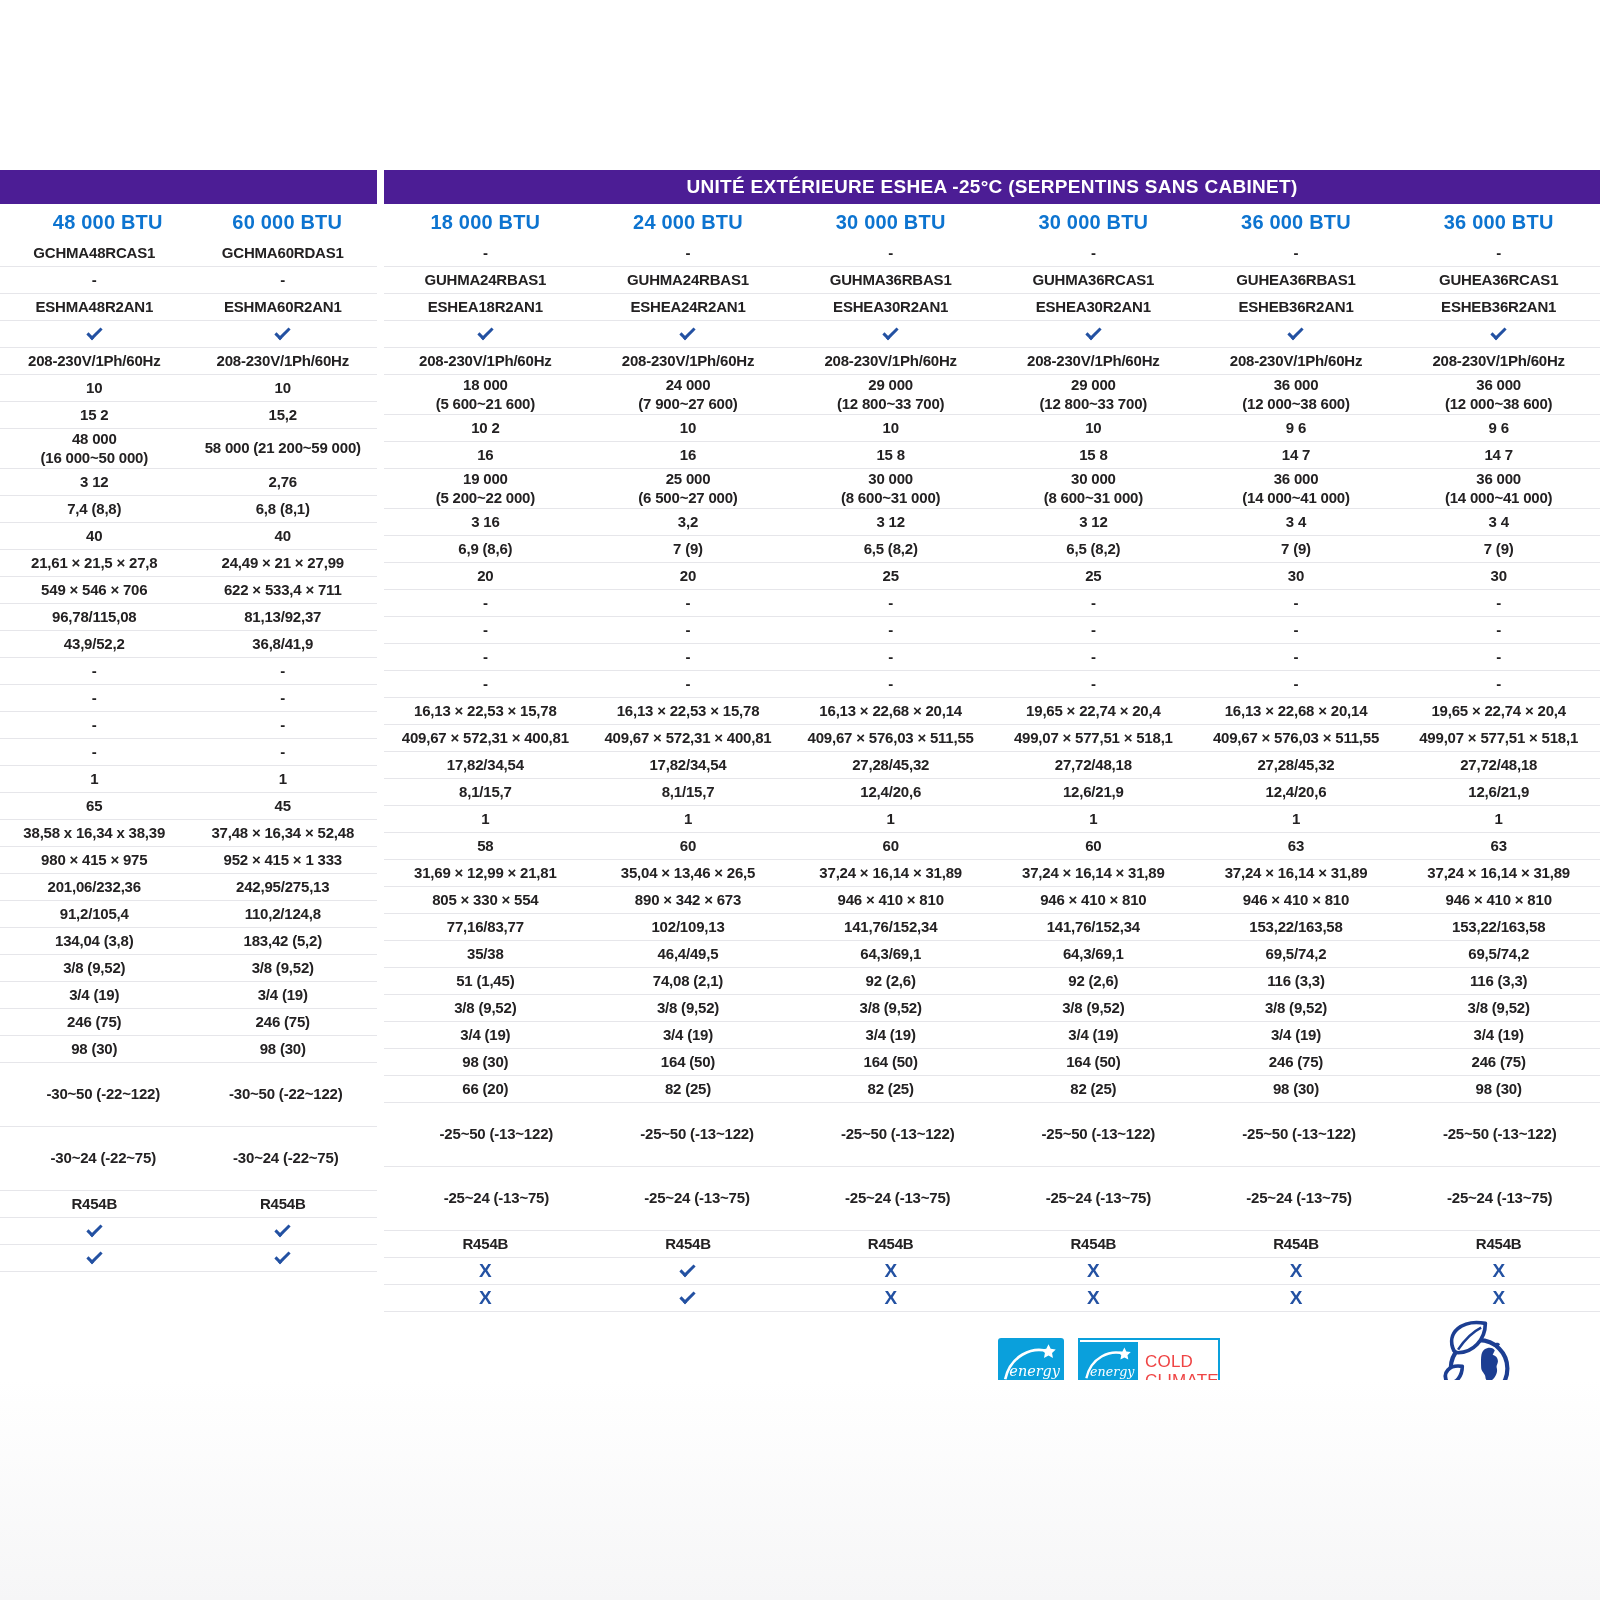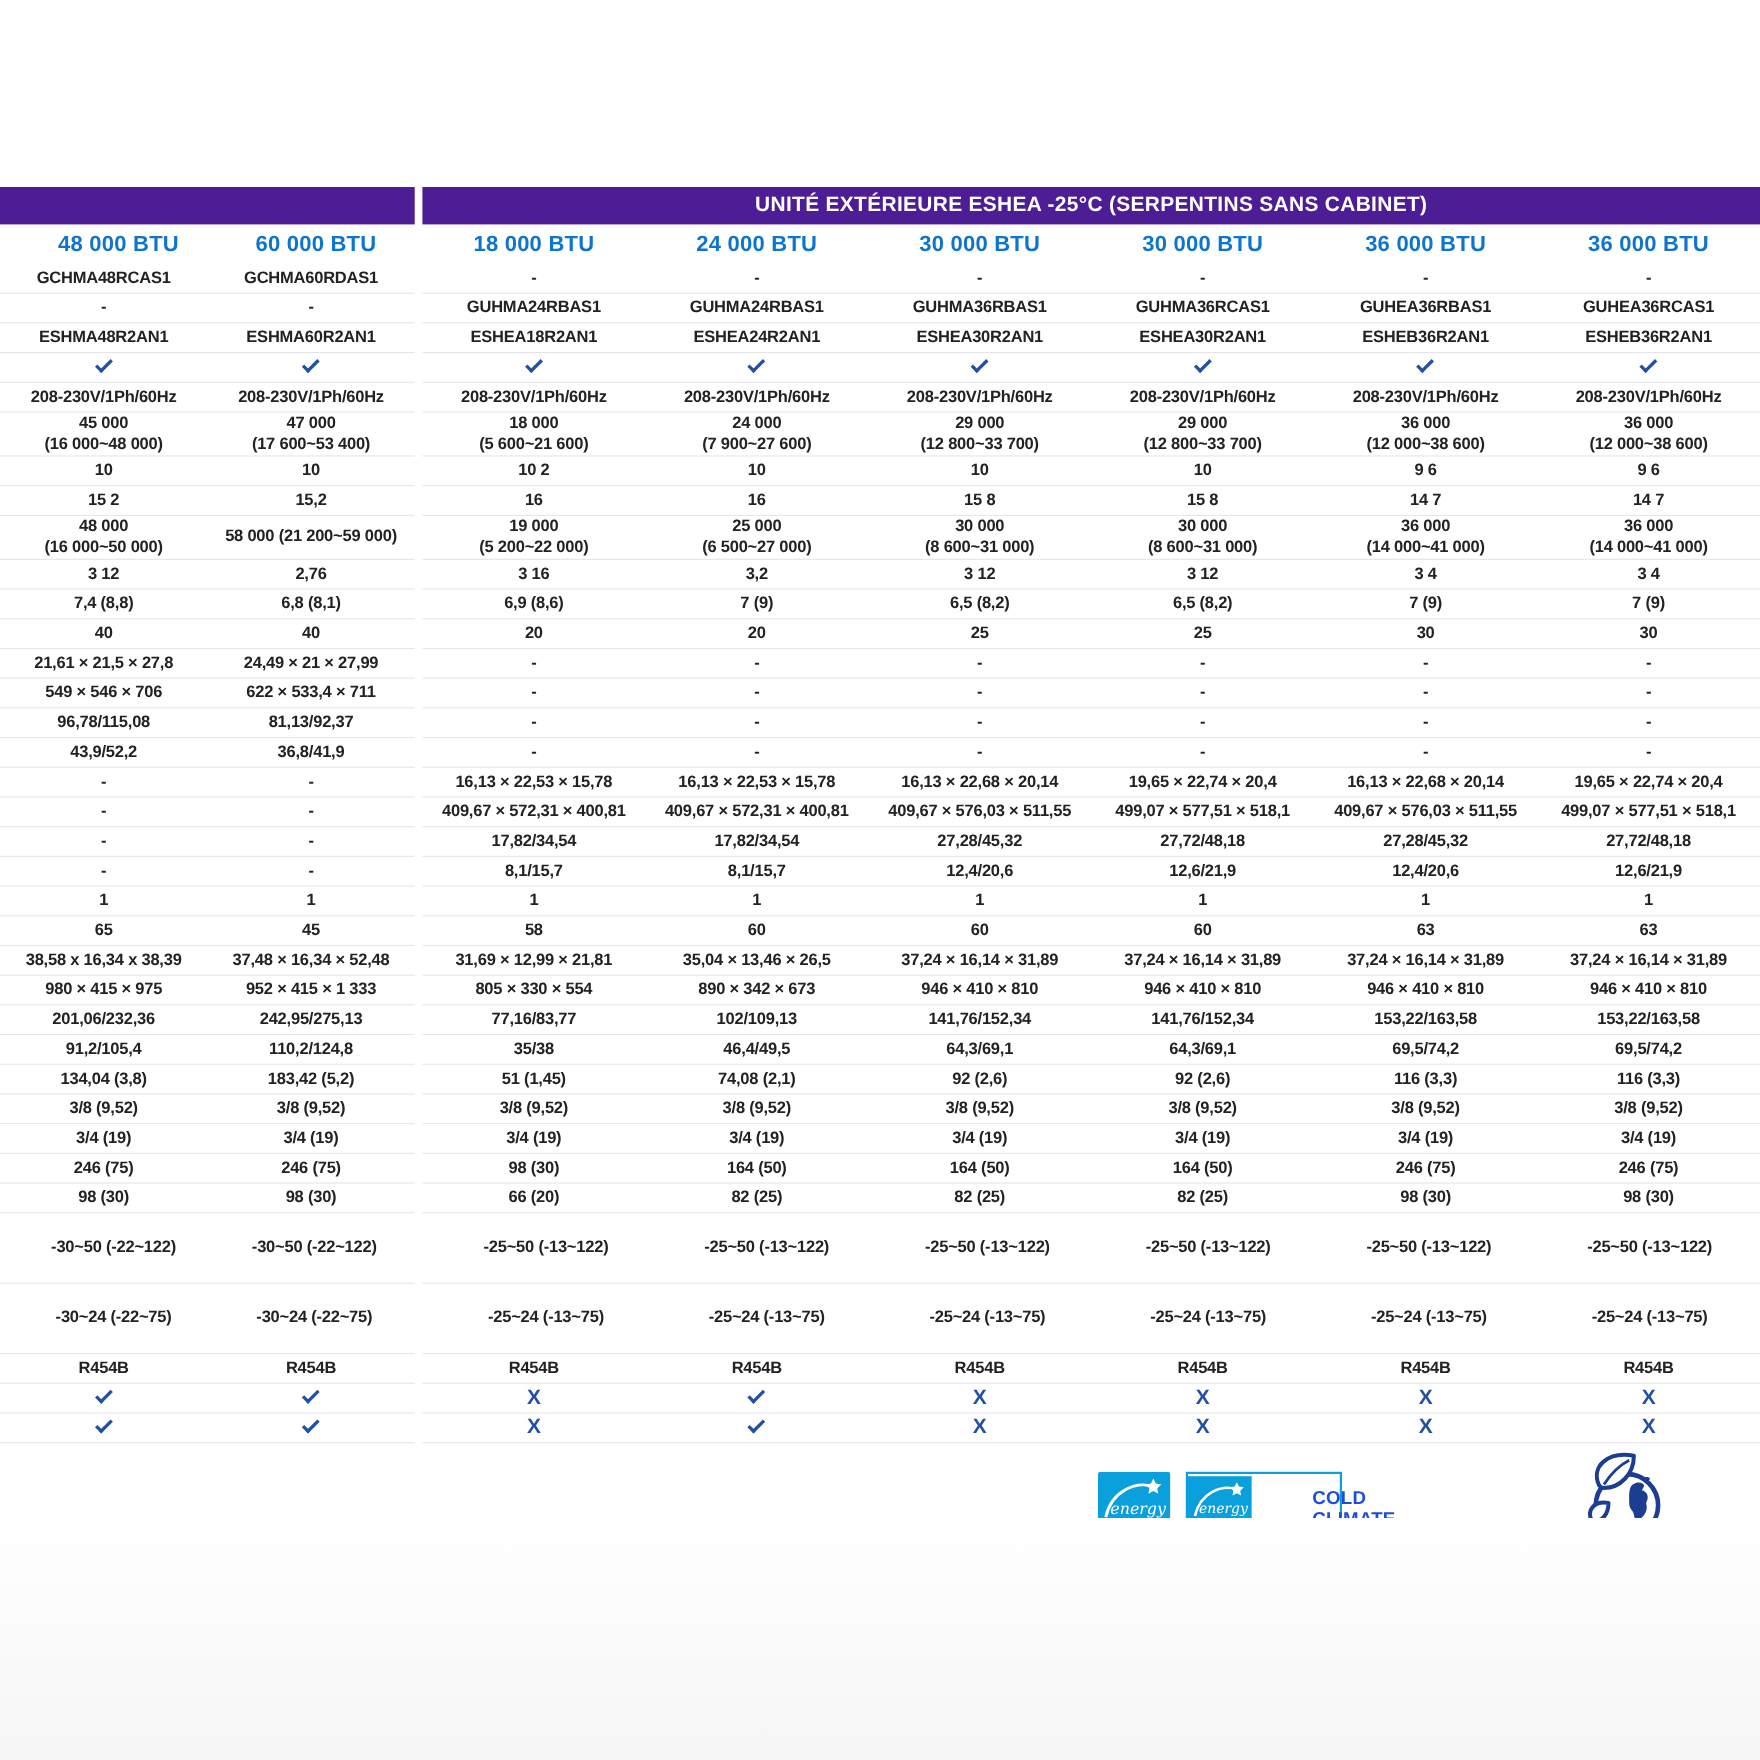--- a/index.html
+++ b/index.html
@@ -49,21 +49,21 @@
   .cell.xcell { color: #2351A2; font-size: 19px; font-weight: 800; }
 
   
   .logo-es { position: absolute; left: 998px; top: 1338px; width: 66px; height: 66px; }
   .logo-cc {
     position: absolute; left: 1078px; top: 1338px; height: 66px; width: 142px;
     border: 2px solid #0AA0DC; display: flex; background: #fff;
   }
   .cc-left { width: 58px; height: 62px; flex: none; }
   .cc-right { flex: 1; display: flex; flex-direction: column; justify-content: center; padding-left: 7px; }
-  .cc-right .cc-line { color: #1d4ed8; font-weight: 700; font-size: 17px; line-height: 1.12; letter-spacing: .2px; margin-left: 48px; }
+  .cc-right .cc-line { color: #ef4444; font-weight: 400; font-size: 17px; line-height: 1.12; letter-spacing: .2px; }
 
   .logo-heat { position: absolute; left: 1234px; top: 1416px; white-space: nowrap; }
   .heat-text { font-size: 47px; font-weight: 800; color: #8A8D90; letter-spacing: 2px; }
   .heat-plus { position: relative; display: inline-block; width: 34px; height: 34px; top: -24px; left: -4px; }
   .heat-plus::before { content: ""; position: absolute; left: 0; top: 13px; width: 34px; height: 9px; background: #1D4FA8; border-radius: 2px; }
   .heat-plus::after  { content: ""; position: absolute; left: 13px; top: 0; width: 9px; height: 34px; background: #1D4FA8; border-radius: 2px; }
 
   .logo-r454b { position: absolute; left: 1438px; top: 1316px; width: 80px; }
 </style>
 </head>
@@ -92,26 +92,20 @@
             <div class="cell">ESHMA48R2AN1</div>
             <div class="cell">ESHMA60R2AN1</div>
           </div>
           <div class="row s">
             <div class="cell"><span class="ck"></span></div>
             <div class="cell"><span class="ck"></span></div>
           </div>
           <div class="row s">
             <div class="cell">208-230V/1Ph/60Hz</div>
             <div class="cell">208-230V/1Ph/60Hz</div>
-          </div>
-          <div class="row m">
-            <div class="cell">45 000
-(16 000~48 000)</div>
-            <div class="cell">47 000
-(17 600~53 400)</div>
           </div>
           <div class="row s">
             <div class="cell">10</div>
             <div class="cell">10</div>
           </div>
           <div class="row s">
             <div class="cell">15 2</div>
             <div class="cell">15,2</div>
           </div>
           <div class="row m">

